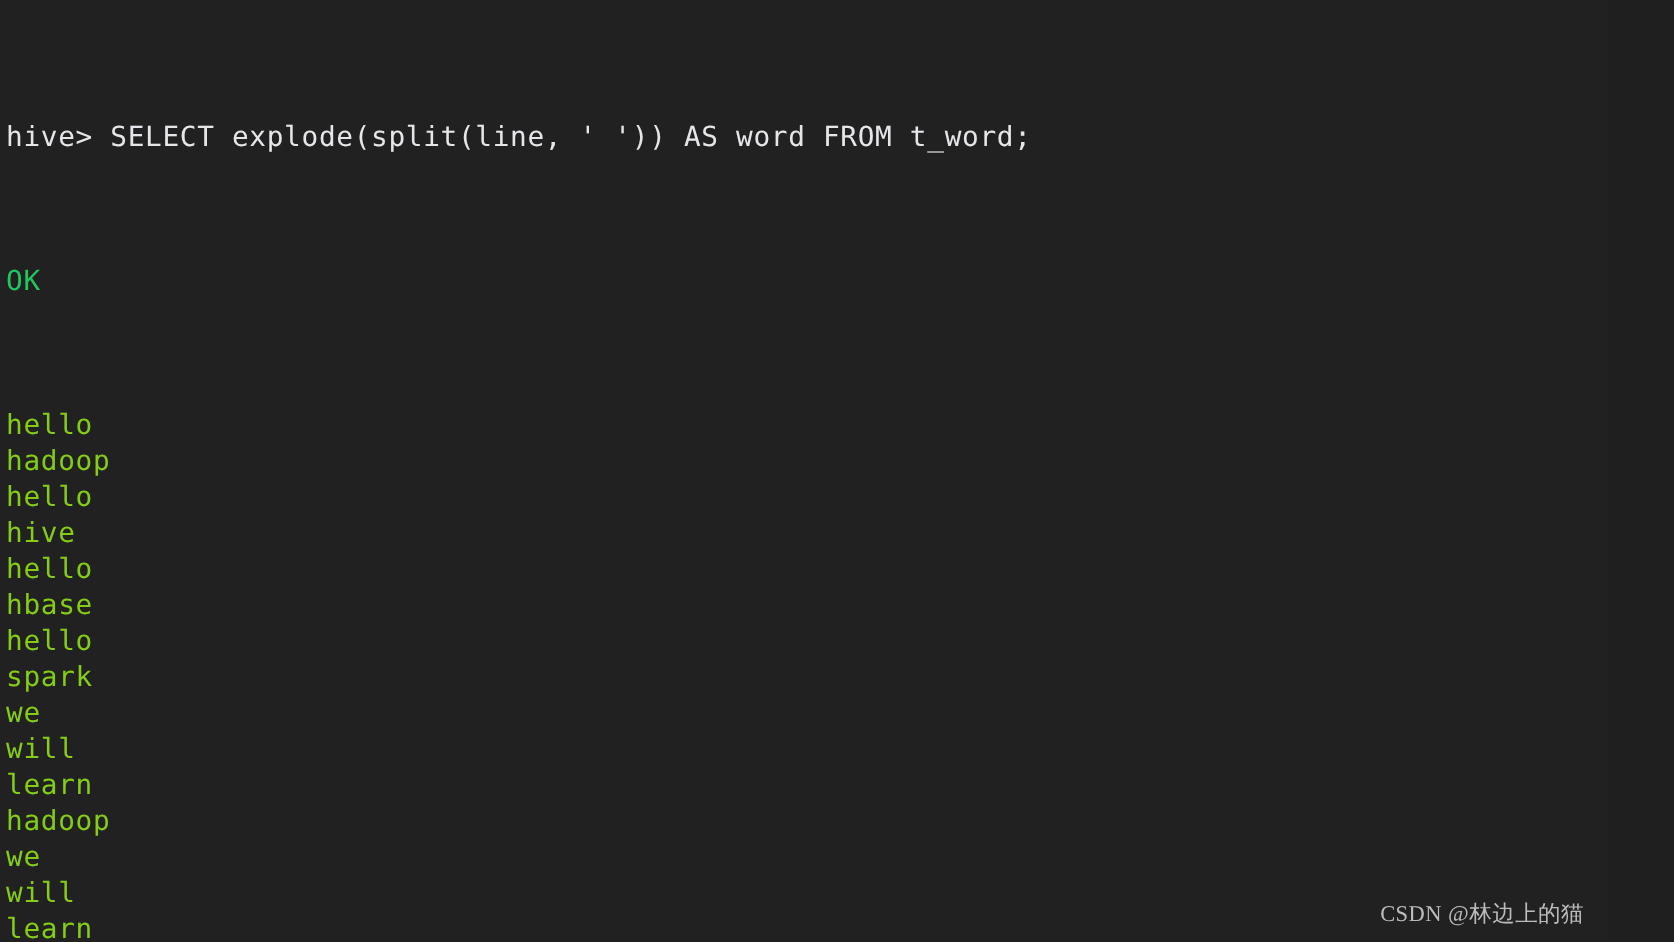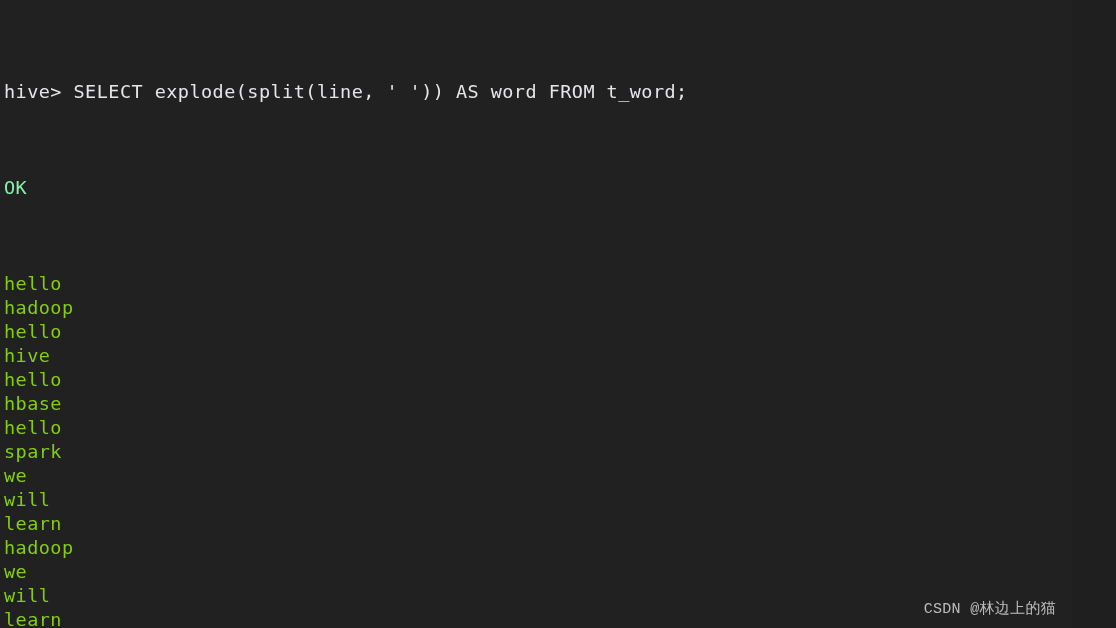--- a/index.html
+++ b/index.html
@@ -26,28 +26,28 @@
     right: 0;
     white-space: pre;
   }
   .line {
     height: 24px;
     white-space: pre;
     letter-spacing: 0.45px;
   }
   .prompt { color: #e6e6ea; }
   .cmd { color: #e6e6ea; }
-  .ok { color: #86efac; text-align: center; }
+  .ok { color: #22c55e; text-align: center; }
   .word { color: #84cc16; }
   #watermark {
     position: absolute;
     right: 16px;
     bottom: 6px;
     color: #c9c9c9;
-    font-family: Liberation Mono, monospace;
+    font-family: Liberation Serif, serif;
     font-size: 15px;
     letter-spacing: 0.3px;
     opacity: 0.92;
     user-select: none;
   }
 </style>
 </head>
 <body>
 
 <div id="terminal">

